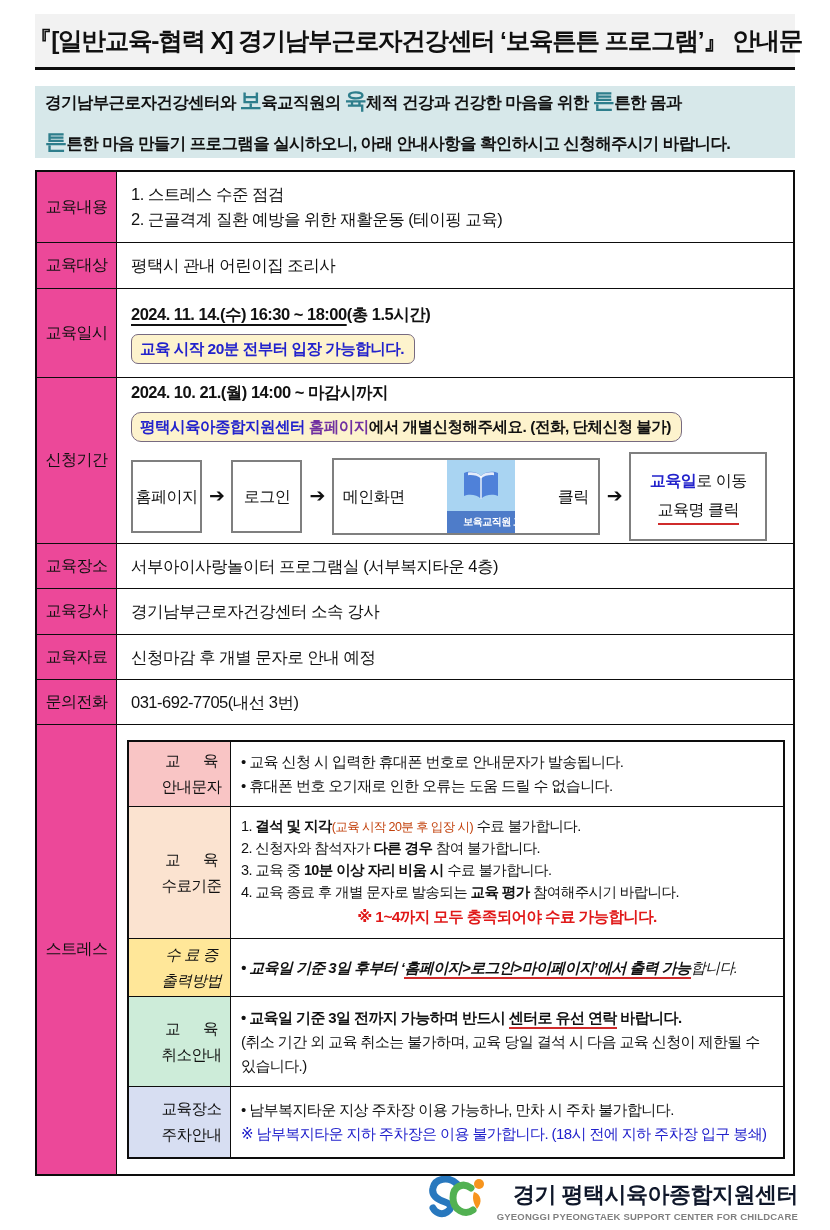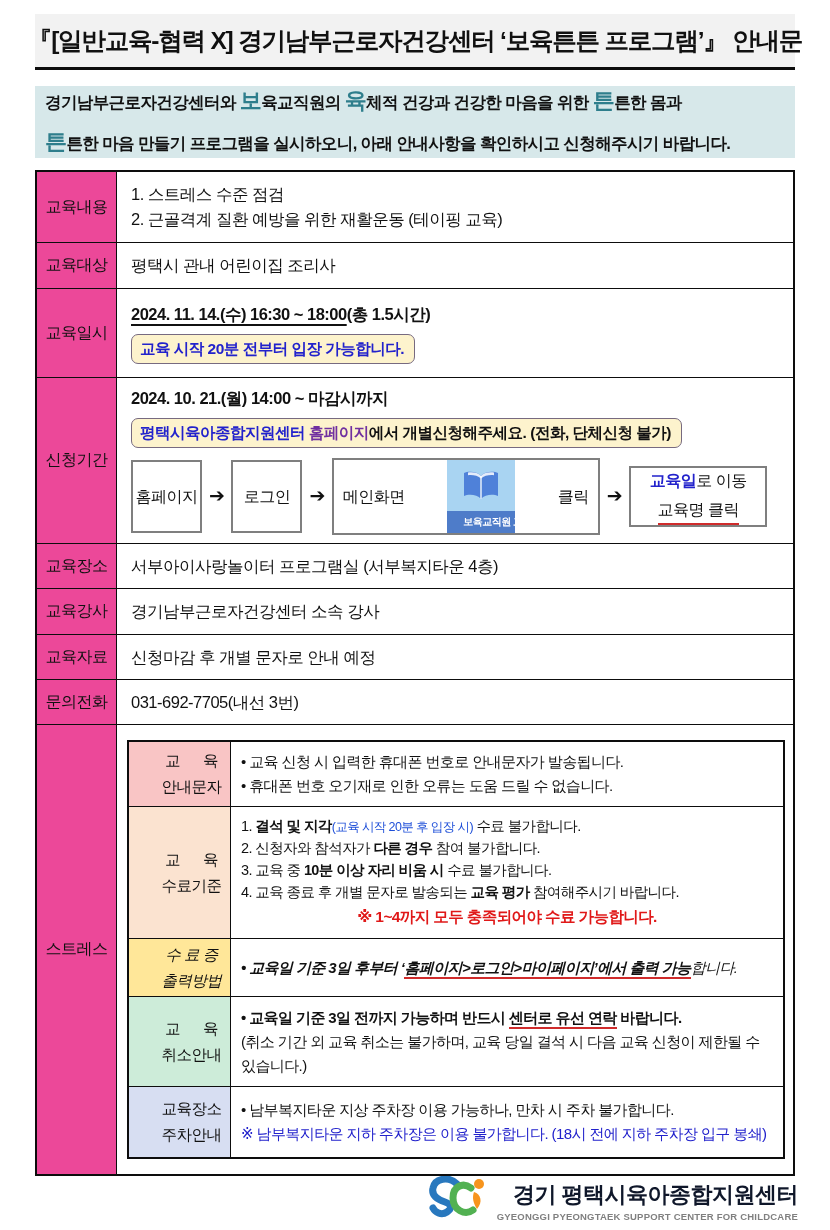--- a/index.html
+++ b/index.html
@@ -42,40 +42,40 @@
   .fbox { border:2px solid #7f7f7f; background:#fff; display:flex; align-items:center; justify-content:center;
     font-size:16px; letter-spacing:-0.5px; }
   .fbox.sq { width:71px; height:73px; }
   .farrow { font-size:19px; font-weight:900; }
   .fbox.wide { width:268px; height:77px; padding:0; justify-content:space-between; align-items:stretch; }
   .fbox.wide .side { display:flex; align-items:center; padding:0 9px; }
   .tile { width:68px; background:#a9d4f2; display:flex; flex-direction:column; }
   .tile .book { flex:1; display:flex; align-items:center; justify-content:center; }
   .tile .strip { background:#4e7cc9; color:#fff; font-size:10px; font-weight:700; text-align:center;
     padding:3px 16px 4px; letter-spacing:-0.5px; white-space:nowrap; }
-  .fbox.last { width:138px; height:61px; flex-direction:column; gap:5px; font-size:16px; }
+  .fbox.last { width:138px; height:89px; flex-direction:column; gap:5px; font-size:16px; }
   .redline { border-bottom:2.5px solid #cf2b2b; padding-bottom:1px; }
 
   
   .notice-cell { padding:15px 8px 15px 10px; justify-content:flex-start; }
   .ntable { border:2px solid #0d0d0d; display:flex; flex-direction:column; height:100%; }
   .nrow { display:flex; border-top:1.5px solid #0d0d0d; }
   .nrow:first-child { border-top:none; }
   .nlabel { width:102px; min-width:102px; border-right:1.5px solid #0d0d0d;
     display:flex; flex-direction:column; align-items:center; justify-content:center;
     font-size:15.5px; line-height:1.65; letter-spacing:-0.5px;padding-left:24px; }
   .nlabel span { white-space:pre; }
   .nbody { flex:1; display:flex; flex-direction:column; justify-content:center;
     padding:5px 10px; font-size:15px; line-height:1.6; letter-spacing:-0.6px; }
   .bg-pink { background:#f9c5c5; }
   .bg-peach { background:#fbe3d0; }
   .bg-yellow { background:#ffe799; }
   .bg-green { background:#cdecd9; }
   .bg-lav { background:#d7def2; }
-  .small-blue { color:#1d4ed8; font-size:12.5px; }
+  .small-blue { color:#c2410c; font-size:12.5px; }
   .foot-red { color:#e01818; font-weight:800; text-align:center; font-size:15.5px; margin-top:2px; }
 
   
   .footer { position:absolute; right:32px; bottom:4px; display:flex; align-items:center; gap:8px; }
   .footer .names { display:flex; flex-direction:column; align-items:flex-end; }
   .footer .kr { font-size:22px; font-weight:700; color:#0f172a; letter-spacing:-0.5px; }
   .footer .en { font-size:9.5px; font-weight:700; color:#808080; letter-spacing:0.2px; margin-top:1px; }
 </style>
 </head>
 <body>
@@ -117,21 +117,21 @@
           <span class="u">2024. 11. 14.(수) 16:30 ~ 18:00</span><span>(총 1.5시간)</span>
         </div>
         <div class="ybox">교육 시작 20분 전부터 입장 가능합니다.</div>
       </div>
     </div>
 
     <div class="trow" style="height:166px;">
       <div class="tlabel">신청기간</div>
       <div class="tcontent">
         <div class="bold">2024. 10. 21.(월) 14:00 ~ 마감시까지</div>
-        <div class="ybox" style="color:#111;">
+        <div class="ybox" style="color:#111;border-radius:10px;">
           <span class="blue">평택시육아종합지원센터 </span><span class="purple">홈페이지</span><span style="font-weight:600;">에서 개별신청해주세요. (전화, 단체신청 불가)</span>
         </div>
         <div class="flow">
           <div class="fbox sq">홈페이지</div>
           <span class="farrow">➔</span>
           <div class="fbox sq">로그인</div>
           <span class="farrow">➔</span>
           <div class="fbox wide">
             <span class="side">메인화면</span>
             <span class="tile">

